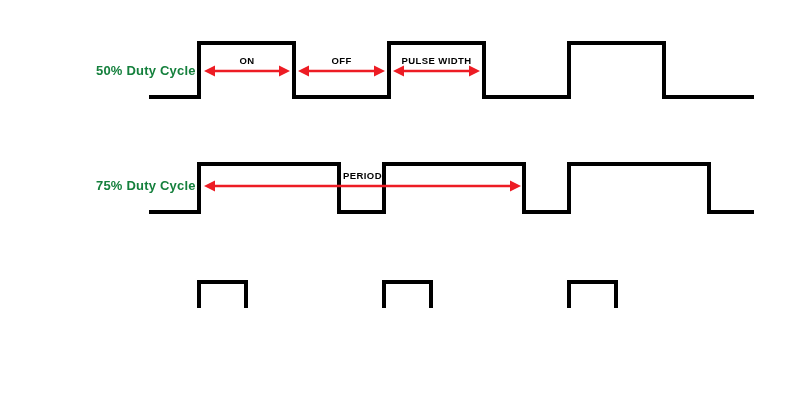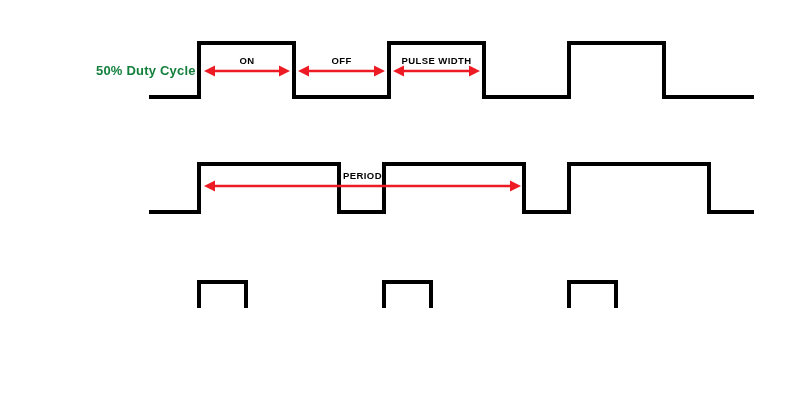--- a/index.html
+++ b/index.html
@@ -76,13 +76,14 @@
           <polygon points="180,186 191,180.5 191,191.5" fill="#ed1c24"></polygon>
           <polygon points="497,186 486,180.5 486,191.5" fill="#ed1c24"></polygon>
           <text x="338.5" y="179" text-anchor="middle" class="arrow-label">PERIOD</text>
         </g>
       </g>
       <g>
         <path d="M 125 327 H 175 V 282 H 222 V 327 H 360 V 282 H 407 V 327 H 545 V 282 H 592 V 327 H 730" fill="none" stroke="#000000" stroke-width="4" stroke-linejoin="miter"></path>
       </g>
     </svg>
   <div class="row-label row-label-1">50% Duty Cycle</div>
+  <div class="row-label row-label-2">75% Duty Cycle</div>
 </div>
 
 </body></html>

